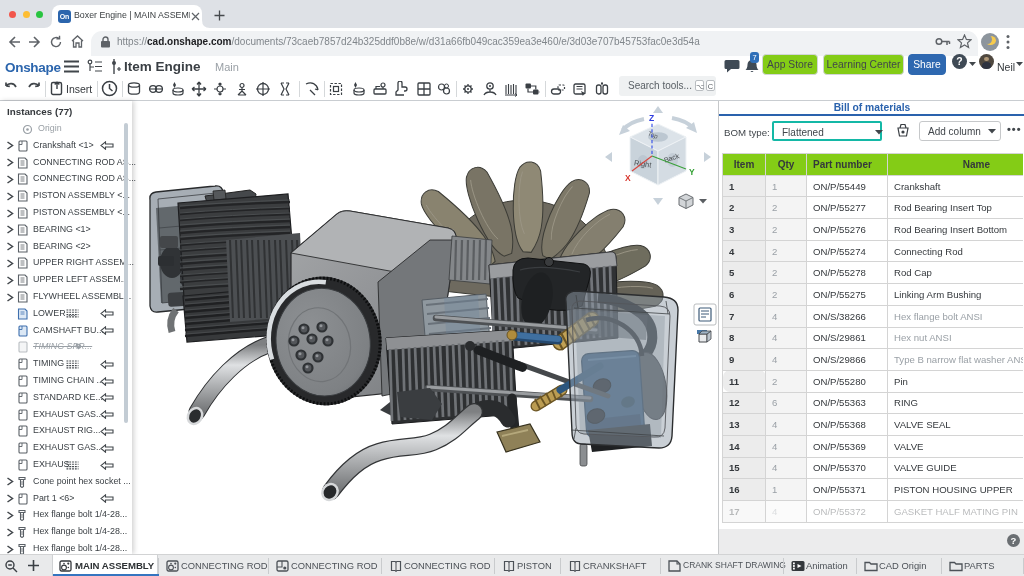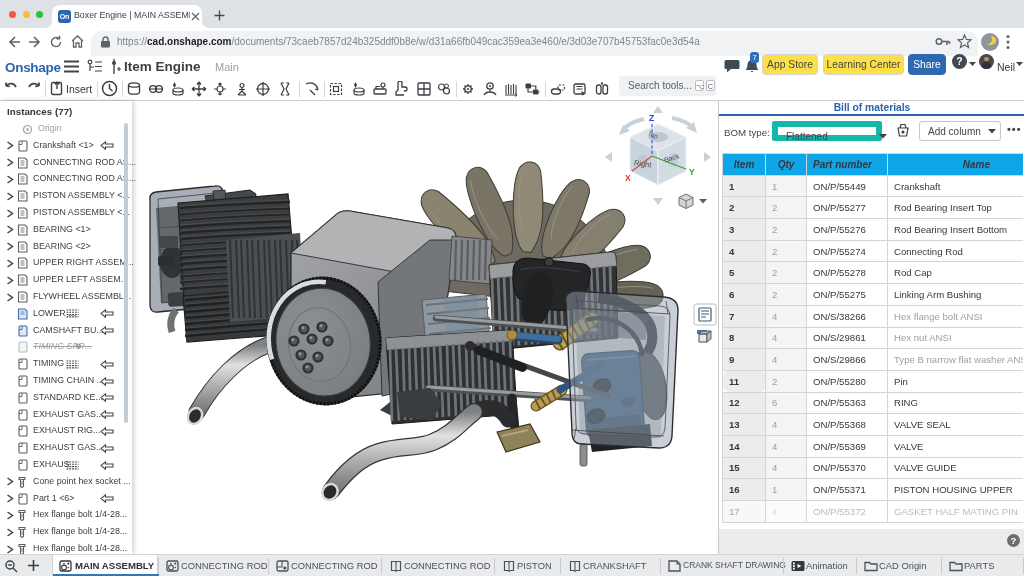--- a/index.html
+++ b/index.html
@@ -6,21 +6,21 @@
 .abs{position:absolute;}
 #tabstrip{position:absolute;left:0;top:0;width:1024px;height:28px;background:#dee1e6;}
 .light{position:absolute;top:10.5px;width:7px;height:7px;border-radius:50%;}
 #btab{position:absolute;left:52px;top:5px;width:150px;height:23px;background:#fff;border-radius:8px 8px 0 0;}
 #btab .ttl{position:absolute;left:22px;top:5px;font-size:8.8px;color:#3c4043;white-space:nowrap;width:116px;overflow:hidden;}
 #urlrow{position:absolute;left:0;top:28px;width:1024px;height:28px;background:#fff;}
 #omni{position:absolute;left:91px;top:3px;width:887px;height:40px;background:#f0f2f4;border-radius:11px;font-size:10px;color:#80868b;line-height:22px;}
 #hdr{position:absolute;left:0;top:56px;width:1024px;height:22px;background:#fff;}
 #tbar{position:absolute;left:0;top:78px;width:1024px;height:23px;background:#fff;border-bottom:1px solid #c9cdd1;}
 .sep{position:absolute;top:3px;width:1px;height:16px;background:#d5d8da;}
-.btn{position:absolute;top:-2.5px;height:21px;background:#fde047;border:1px solid #d2d5d8;border-radius:4px;font-size:10.3px;color:#41464b;text-align:center;}
+.btn{position:absolute;top:-2.5px;height:21px;background:#84cc16;border:1px solid #d2d5d8;border-radius:4px;font-size:10.3px;color:#41464b;text-align:center;}
 #lpanel{position:absolute;left:0;top:101px;width:132px;height:453px;background:#fff;box-shadow:2px 0 5px rgba(0,0,0,.18);z-index:5;}
 .trow{position:absolute;left:0;width:132px;height:16.8px;font-size:8.9px;color:#3b4045;white-space:nowrap;}
 .trow .tx{position:absolute;top:2.5px;}
 #rpanel{position:absolute;left:718px;top:101px;width:306px;height:453px;background:#fff;border-left:1px solid #c6c8ca;z-index:5;}
 table.bom{border-collapse:collapse;table-layout:fixed;font-size:9.6px;color:#34383c;}
 table.bom td,table.bom th{border:1px solid #d4d4d4;overflow:hidden;white-space:nowrap;padding:0 0 0 6px;text-align:left;height:21.7px;}
 #tabsbar{position:absolute;left:0;top:554px;width:1024px;height:22px;background:#e9eaeb;border-top:1px solid #d2d3d4;z-index:6;}
 .dtab{position:absolute;top:0;height:22px;font-size:9.8px;color:#4c5157;}
 .dtab .lbl{position:absolute;top:4.5px;white-space:nowrap;}
 .vsep{position:absolute;top:3px;width:1px;height:16px;background:#c9cbcd;}
@@ -829,21 +829,21 @@
       </svg>
       <div class="tx" style="left:33px;color:#3b4045;">Hex flange bolt 1/4-28...</div>
     </div>
     <div class="abs" style="left:124px;top:22px;width:4px;height:300px;background:#c3ccd4;border-radius:2px;"></div>
   </div>
 <div id="rpanel">
     <div class="abs" style="left:0;top:0;width:306px;height:11px;background:#fff;"></div>
     <div class="abs" style="left:0;top:1px;width:306px;text-align:center;font-size:10.3px;font-weight:bold;color:#2a62ad;">Bill of materials</div>
     <div class="abs" style="left:0;top:13px;width:306px;height:2px;background:#2a62ad;"></div>
     <div class="abs" style="left:5px;top:26px;font-size:9.7px;color:#41464b;">BOM type:</div>
-    <div class="abs" style="left:53px;top:20px;width:110px;height:20px;border:6px solid #14b8a6;border-radius:2px;background:#fff;">
+    <div class="abs" style="left:53px;top:20px;width:110px;height:20px;border:2px solid #14b8a6;border-radius:2px;background:#fff;">
       <span style="position:absolute;left:8px;top:3.5px;font-size:10px;color:#41464b;">Flattened</span>
       <svg class="abs" style="left:101px;top:7px" width="8" height="5" viewBox="0 0 8 5">
         <path d="M0 0 L4 4.5 L8 0Z" fill="#41464b"></path>
       </svg>
     </div>
     <svg class="abs" style="left:176px;top:21px" width="16" height="16" viewBox="0 0 16 16">
       <path d="M3 6 h10 l-1.5 8 h-7Z M5 6 L6 2.5 h4 L11 6" fill="none" stroke="#3a3f44" stroke-width="1.2"></path>
       <circle cx="8" cy="10" r="1.6" fill="#3a3f44"></circle>
     </svg>
     <div class="abs" style="left:200px;top:20px;width:82px;height:20px;border:1px solid #c6c8ca;border-radius:3px;background:#fff;">
@@ -855,21 +855,21 @@
     <div class="abs" style="left:288px;top:22px;font-size:11px;font-weight:bold;color:#41464b;letter-spacing:1px;">•••</div>
     <div class="abs" style="left:3px;top:52px;width:301px;height:377px;overflow:hidden;">
       <table class="bom" style="width:301px;">
         <colgroup>
           <col style="width:43px;">
           <col style="width:41px;">
           <col style="width:81px;">
           <col style="width:136px;">
         </colgroup>
         <tbody>
-          <tr style="background:#0ea5e9;font-size:10px;font-style:italic;">
+          <tr style="background:#84cc16;font-size:10px;">
             <th style="text-align:center;padding:0;">Item</th>
             <th style="text-align:center;padding:0;">Qty</th>
             <th>Part number</th>
             <th style="text-align:right;padding-right:33px;">Name</th>
           </tr>
           <tr style="">
             <td style="background:#ececec;font-weight:bold;">1</td>
             <td style="background:#f4f4f4;color:#9aa0a6;">1</td>
             <td>ON/P/55449</td>
             <td style="color:#34383c;">Crankshaft</td>

